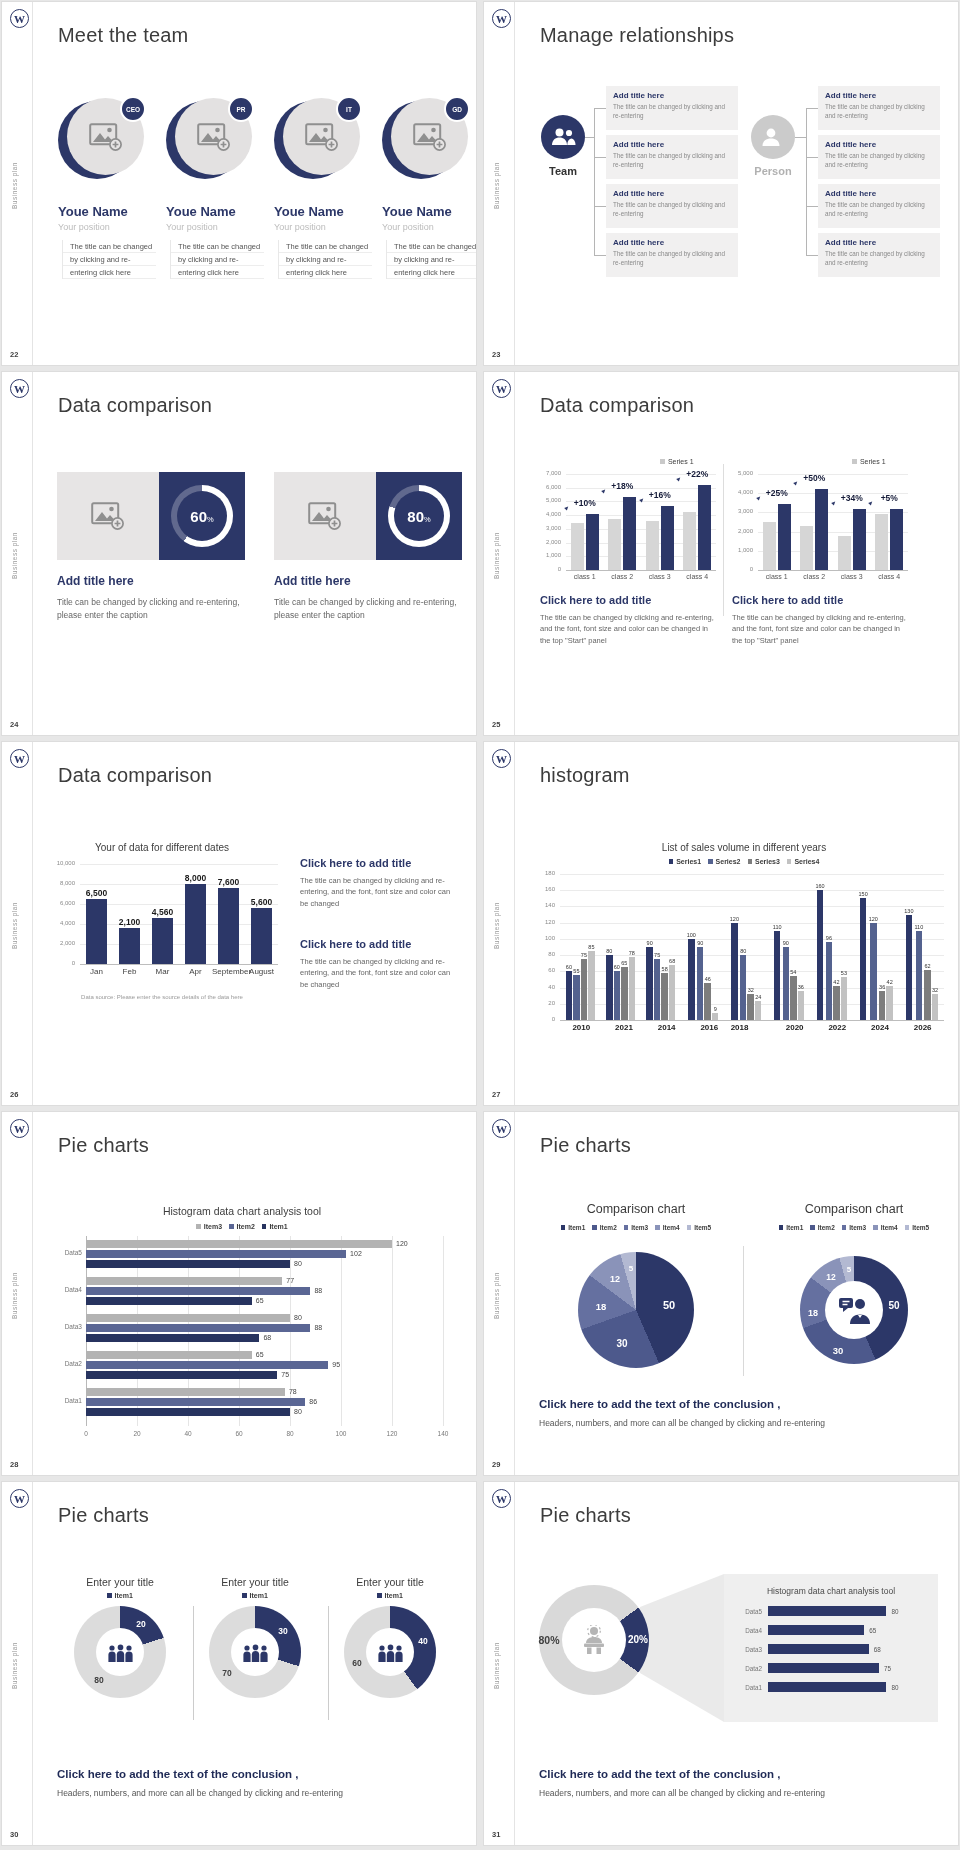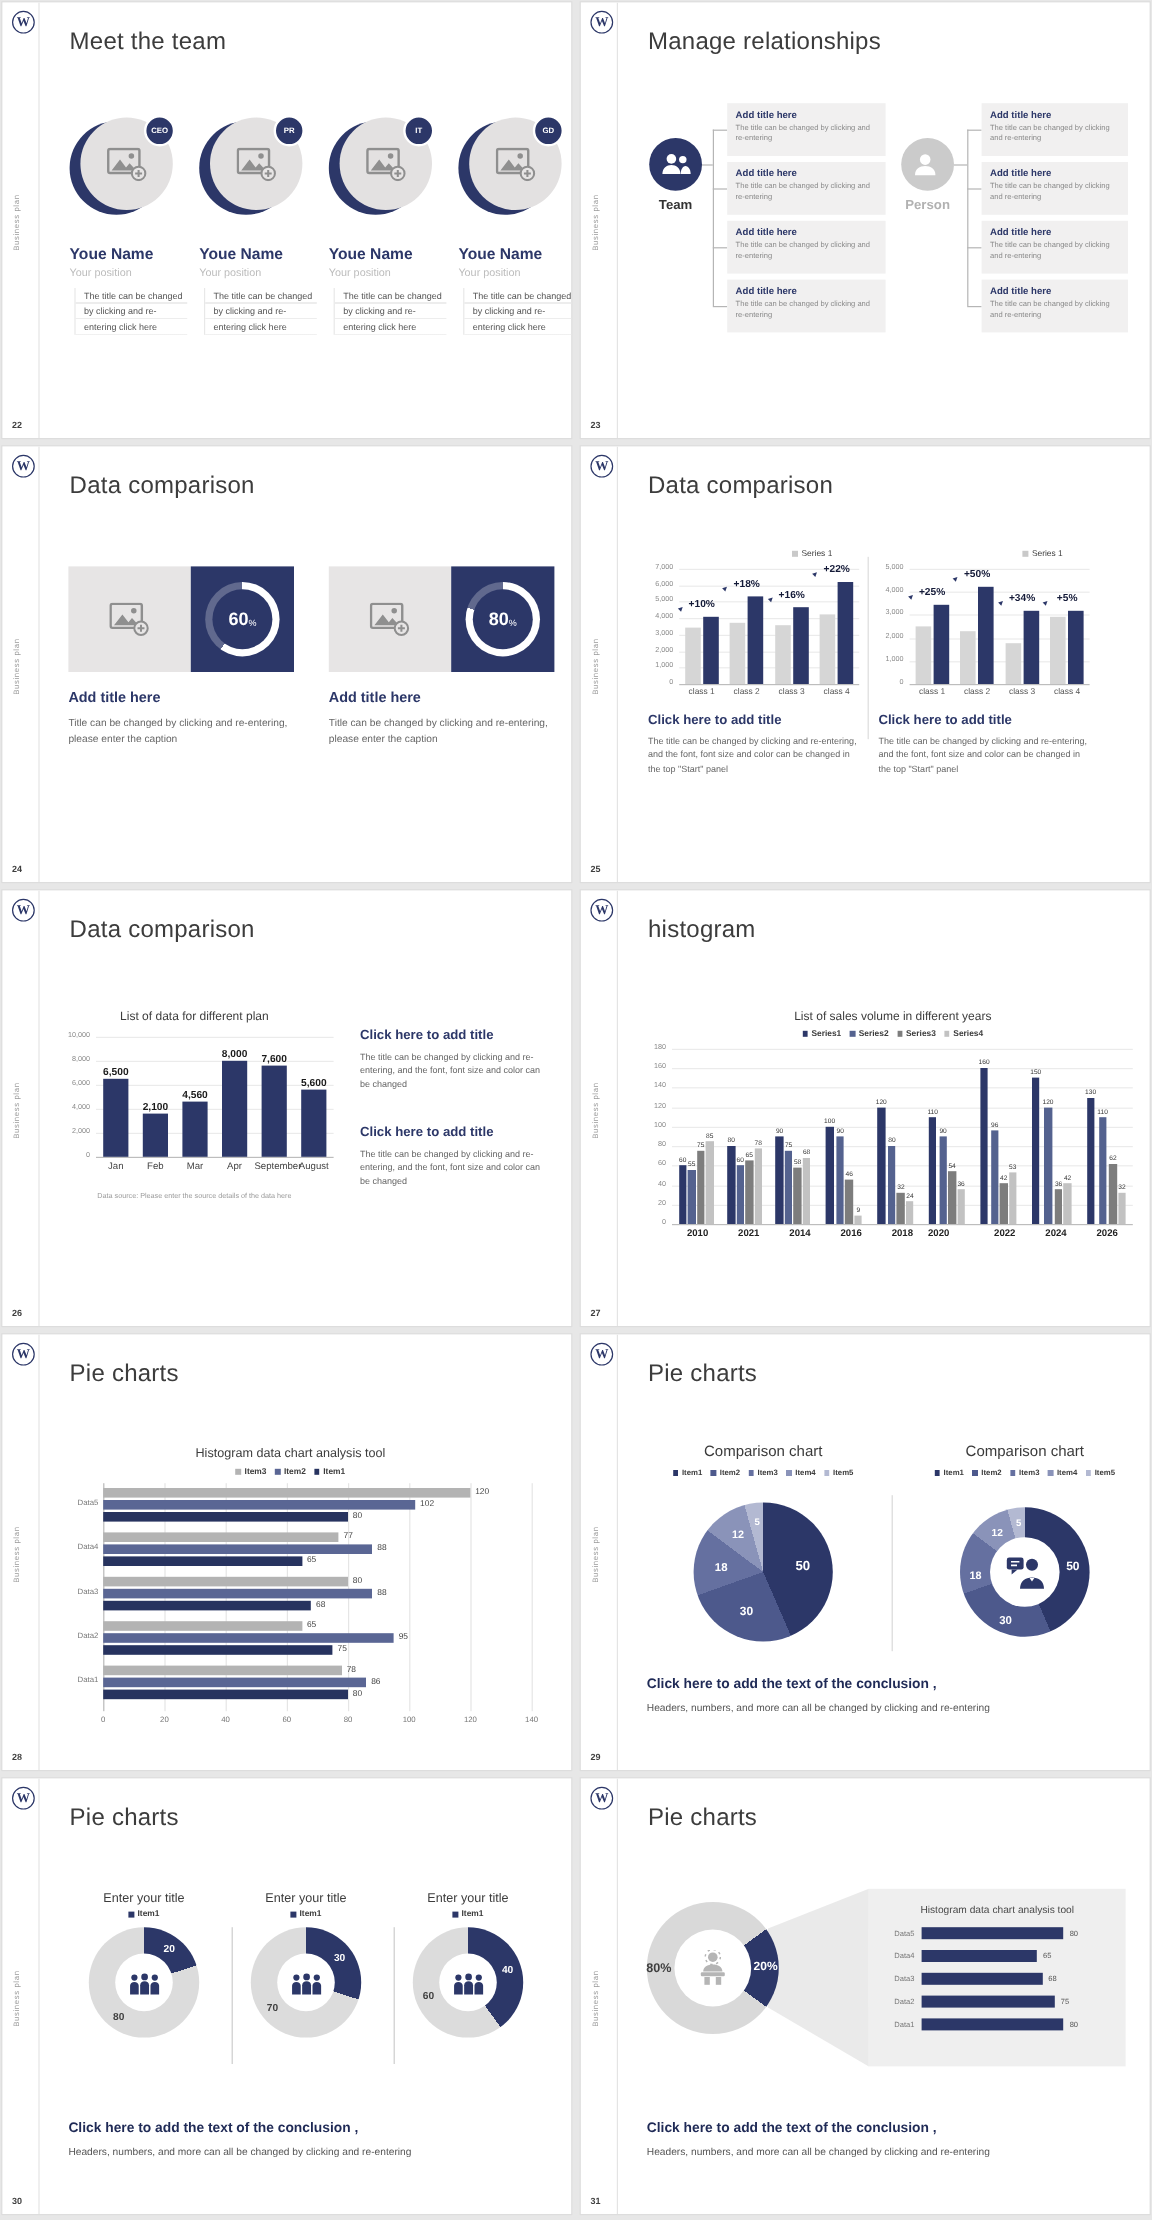--- a/index.html
+++ b/index.html
@@ -369,21 +369,21 @@
       </div>
   </section>
 
   <section class="slide">
     <span class="logo">W</span>
     <span class="side-line"></span>
     <span class="side-text">Business plan</span>
     <span class="page-num">26</span>
     <h2 class="stitle">Data comparison</h2>
     <div class="content" id="c26">
-      <div class="abs ctitle" style="left:44px;top:100px;width:232px">List of data for different plan</div>
+      <div class="abs ctitle" style="left:44px;top:100px;width:232px">Your of data for different dates</div>
       <div class="abs" style="left:44px;top:252px;width:232px;text-align:center;font-size:6px;color:#9a9a9a">Data source: Please enter the source details of the data here</div>
     <div style="position: absolute; left: 44px; top: 122px; width: 232px; height: 100px;">
           <div style="position: absolute; left: 0px; top: -4px; width: 29px; text-align: right; font-size: 6px; color: rgb(138, 138, 138);">10,000</div>
           <div style="position: absolute; left: 34px; top: 0px; width: 198px; height: 1px; background: rgb(235, 235, 235);"></div>
           <div style="position: absolute; left: 0px; top: 16px; width: 29px; text-align: right; font-size: 6px; color: rgb(138, 138, 138);">8,000</div>
           <div style="position: absolute; left: 34px; top: 20px; width: 198px; height: 1px; background: rgb(235, 235, 235);"></div>
           <div style="position: absolute; left: 0px; top: 36px; width: 29px; text-align: right; font-size: 6px; color: rgb(138, 138, 138);">6,000</div>
           <div style="position: absolute; left: 34px; top: 40px; width: 198px; height: 1px; background: rgb(235, 235, 235);"></div>
           <div style="position: absolute; left: 0px; top: 56px; width: 29px; text-align: right; font-size: 6px; color: rgb(138, 138, 138);">4,000</div>
           <div style="position: absolute; left: 34px; top: 60px; width: 198px; height: 1px; background: rgb(235, 235, 235);"></div>
@@ -651,22 +651,22 @@
               <div style="display: flex; flex-direction: column; align-items: center; justify-content: flex-end;">
                 <div style="font-size: 5.5px; font-weight: normal; color: rgb(51, 51, 51); margin-bottom: 1px; white-space: nowrap;">32</div>
                 <div style="width: 6.5px; height: 26px; background: rgb(194, 194, 194);"></div>
               </div>
             </div>
           </div>
           <div style="position: absolute; left: 26px; top: 149px; width: 42.6667px; text-align: center; font-size: 8px; color: rgb(34, 34, 34); font-weight: bold;">2010</div>
           <div style="position: absolute; left: 68.6667px; top: 149px; width: 42.6667px; text-align: center; font-size: 8px; color: rgb(34, 34, 34); font-weight: bold;">2021</div>
           <div style="position: absolute; left: 111.333px; top: 149px; width: 42.6667px; text-align: center; font-size: 8px; color: rgb(34, 34, 34); font-weight: bold;">2014</div>
           <div style="position: absolute; left: 154px; top: 149px; width: 42.6667px; text-align: center; font-size: 8px; color: rgb(34, 34, 34); font-weight: bold;">2016</div>
-          <div style="position: absolute; left: 196.667px; top: 149px; width: 42.6667px; text-align: center; font-size: 8px; color: rgb(34, 34, 34); font-weight: bold;">2018</div>
-          <div style="position: absolute; left: 239.333px; top: 149px; width: 42.6667px; font-size: 8px; color: rgb(34, 34, 34); font-weight: bold;">2020</div>
+          <div style="position: absolute; left: 196.667px; top: 149px; width: 42.6667px; font-size: 8px; color: rgb(34, 34, 34); font-weight: bold;">2018</div>
+          <div style="position: absolute; left: 239.333px; top: 149px; width: 42.6667px; text-align: center; font-size: 8px; color: rgb(34, 34, 34); font-weight: bold;">2020</div>
           <div style="position: absolute; left: 282px; top: 149px; width: 42.6667px; text-align: center; font-size: 8px; color: rgb(34, 34, 34); font-weight: bold;">2022</div>
           <div style="position: absolute; left: 324.667px; top: 149px; width: 42.6667px; text-align: center; font-size: 8px; color: rgb(34, 34, 34); font-weight: bold;">2024</div>
           <div style="position: absolute; left: 367.333px; top: 149px; width: 42.6667px; text-align: center; font-size: 8px; color: rgb(34, 34, 34); font-weight: bold;">2026</div>
         </div>
       </div>
   </section>
 
   <section class="slide">
     <span class="logo">W</span>
     <span class="side-line"></span>

